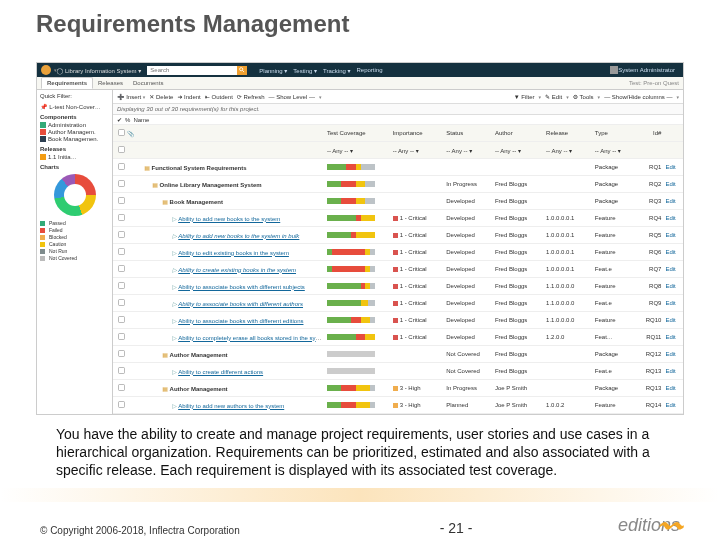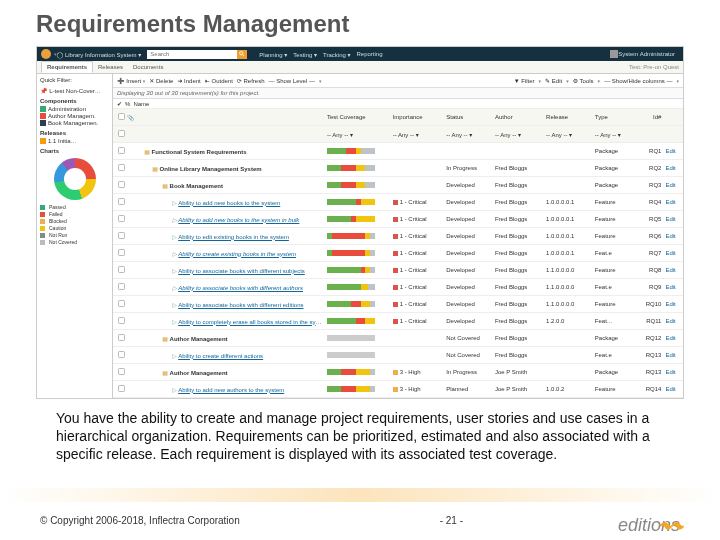--- a/index.html
+++ b/index.html
@@ -1,17 +1,17 @@
 <!DOCTYPE html>
 <html><head>
 <meta charset="utf-8">
 <style>
   * { box-sizing: border-box; margin: 0; padding: 0; }
   body { font-family: Arial, Helvetica, sans-serif; background: #fff; width: 720px; height: 540px; overflow: hidden; position: relative; }
-  .slide-title { font-size: 24px; font-weight: bold; color: #555; padding: 10px 0 8px 36px; }
+  .slide-title { font-size: 24px; font-weight: bold; color: #555; padding: 10px 0 24px 36px; }
   .app { margin: 0 36px 6px 36px; border: 1px solid #ccc; font-size: 6px; color: #333; }
   .topbar { background: #15313f; color: #fff; display: flex; align-items: center; height: 14px; padding: 0 4px; }
   .logo { width: 10px; height: 10px; border-radius: 50%; background: #e9a13b; margin-right: 3px; }
   .topbar .project { background: transparent; border: none; color: #ddd; font-size: 6px; }
   .topbar .search { background: #fff; height: 9px; width: 90px; margin-left: 6px; display: flex; align-items: center; padding: 0 3px; }
   .topbar .search input { border: none; font-size: 6px; width: 100%; outline: none; }
   .topbar .sbtn { width: 10px; height: 9px; background: #f0a030; margin-left: 0; display:flex; align-items:center; justify-content:center;}
   .topbar .menu { display: flex; margin-left: 12px; gap: 6px; }
   .topbar .menu span { color: #cde; font-size: 6px; cursor: pointer; }
   .topbar .spacer { flex: 1; }
@@ -50,23 +50,23 @@
   .seg span { display:block; height:100%; }
   .pri { display:flex; align-items:center; gap:2px; }
   .dot { width:5px; height:5px; display:inline-block; }
   .d-crit{background:#d9534f;} .d-high{background:#f0ad4e;}
   .lnk { color:#12679b; text-decoration: underline; cursor:pointer; }
   .it { font-style: italic; }
   .indent1 { padding-left: 10px; } .indent2 { padding-left: 20px; } .indent3 { padding-left: 30px; }
   .pkg::before { content:"▦ "; color:#d9a441; }
   .req::before { content:"▷ "; color:#7aa; }
   .description { font-size: 14px; color: #111; margin: 10px 42px 0 56px; line-height: 1.3; }
-  .footer { position: absolute; bottom: 4px; left: 40px; right: 40px; display: flex; align-items: flex-start; }
+  .footer { position: absolute; bottom: 4px; left: 40px; right: 40px; display: flex; align-items: flex-end; }
   .footer .copy { font-size: 10px; color: #333; }
-  .footer .pagenum { font-size: 10px; color: #333; margin-left: 200px; }
+  .footer .pagenum { font-size: 14px; color: #333; margin-left: 200px; }
   .footer .brand { margin-left: auto; font-size: 18px; font-style: italic; color: #888; position: relative; }
   .footer .brand .swoosh { color: #f5a623; font-size: 24px; position: absolute; right: -2px; top: -10px; }
   .footer-band { position:absolute; bottom:38px; left:0; right:0; height:14px;
     background: linear-gradient(90deg, rgba(245,166,35,0)0%, rgba(245,166,35,.3)50%, rgba(245,166,35,0)100%); }
 </style>
 </head>
 <body>
 
 <div class="slide-title">Requirements Management</div>
 

